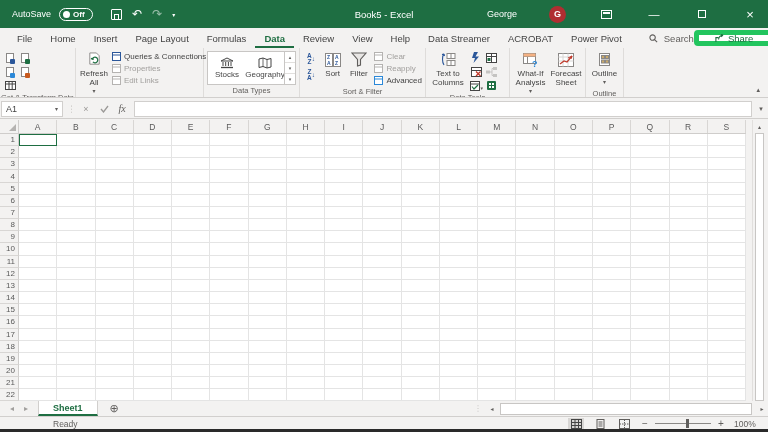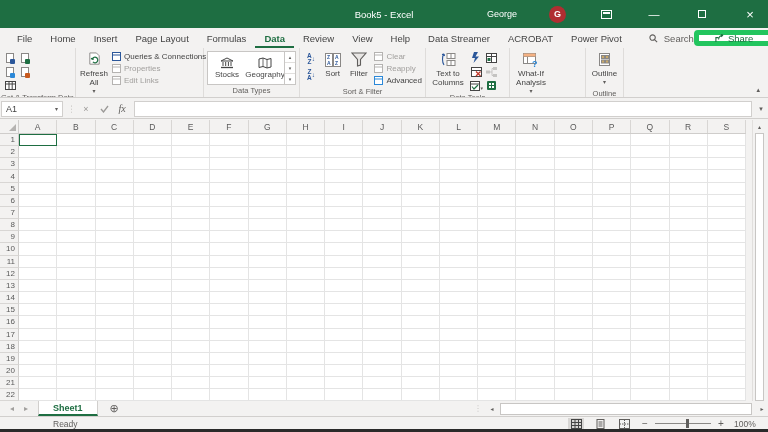--- a/index.html
+++ b/index.html
@@ -113,20 +113,33 @@
   .zthumb{position:absolute;left:55%;top:-4px;width:3px;height:9px;background:#605e5c;}
   .zoomval{width:26px;text-align:left;cursor:pointer;}
   .bottomstrip{position:absolute;top:429px;left:0;width:768px;height:3px;background:#2a2a2a;}
 
   svg{display:block;}
 </style>
 </head>
 <body>
 
 <div class="titlebar">
+  <div class="tb-left">
+    <span class="autosave">AutoSave</span>
+    <div class="toggle">
+      <span class="dot"></span>
+      <span class="state">Off</span>
+    </div>
+    <div class="qat">
+      <span class="icon saveicon"></span>
+      <span class="icon">↶</span>
+      <span class="icon dim">↷</span>
+      <span class="icon caret" style="color:#fff">▾</span>
+    </div>
+  </div>
   <div class="tb-title">Book5 - Excel</div>
   <div class="tb-right">
     <span class="username">George</span>
     <span class="avatar">G</span>
     <span class="winbtn">
         <span class="ribbondisp"></span>
       </span>
     <span class="winbtn">—</span>
     <span class="winbtn">
         <span class="restore-sq"></span>
@@ -426,20 +439,34 @@
           <svg width="16" height="14" viewBox="0 0 16 14">
               <rect x="0.5" y="0.5" width="12" height="10" fill="#fff" stroke="#8a8886"></rect>
               <line x1="0.5" y1="3.5" x2="12.5" y2="3.5" stroke="#8a8886"></line>
               <line x1="4.5" y1="0.5" x2="4.5" y2="10.5" stroke="#8a8886"></line>
               <rect x="0.5" y="0.5" width="12" height="3" fill="#f4b183"></rect>
               <text x="9" y="14" font-size="9" fill="#2b88d8" font-weight="bold">?</text>
             </svg>
         </span>
         <span>What-If Analysis</span>
         <span class="caret">▾</span>
+      </div>
+      <div class="bigbtn" style="width:32px">
+        <span class="bicon">
+          <svg width="16" height="14" viewBox="0 0 16 14">
+              <rect x="0.5" y="0.5" width="15" height="13" fill="#fff" stroke="#8a8886"></rect>
+              <line x1="0.5" y1="4" x2="15.5" y2="4" stroke="#d8d6d4"></line>
+              <line x1="0.5" y1="8" x2="15.5" y2="8" stroke="#d8d6d4"></line>
+              <line x1="5" y1="0.5" x2="5" y2="13.5" stroke="#d8d6d4"></line>
+              <line x1="10" y1="0.5" x2="10" y2="13.5" stroke="#d8d6d4"></line>
+              <path d="M2 11 L6 8 L9 9 L14 3" fill="none" stroke="#c0392b" stroke-width="1.2"></path>
+              <path d="M10 5 L14 3 L13 6" fill="none" stroke="#c0392b" stroke-width="1"></path>
+            </svg>
+        </span>
+        <span>Forecast Sheet</span>
       </div>
     </div>
     <div class="glabel">Forecast</div>
   </div>
 
   <div class="group" style="width:38px">
     <div class="gcontent" style="justify-content:center">
       <div class="bigbtn" style="width:32px">
         <span class="bicon">
           <svg width="15" height="13" viewBox="0 0 15 13">

